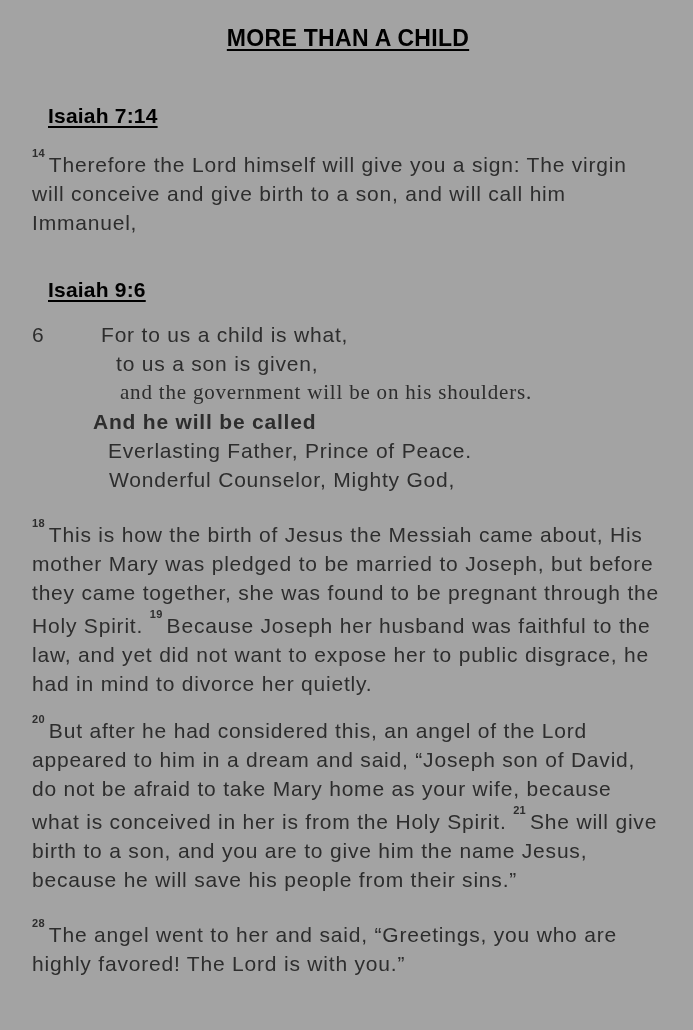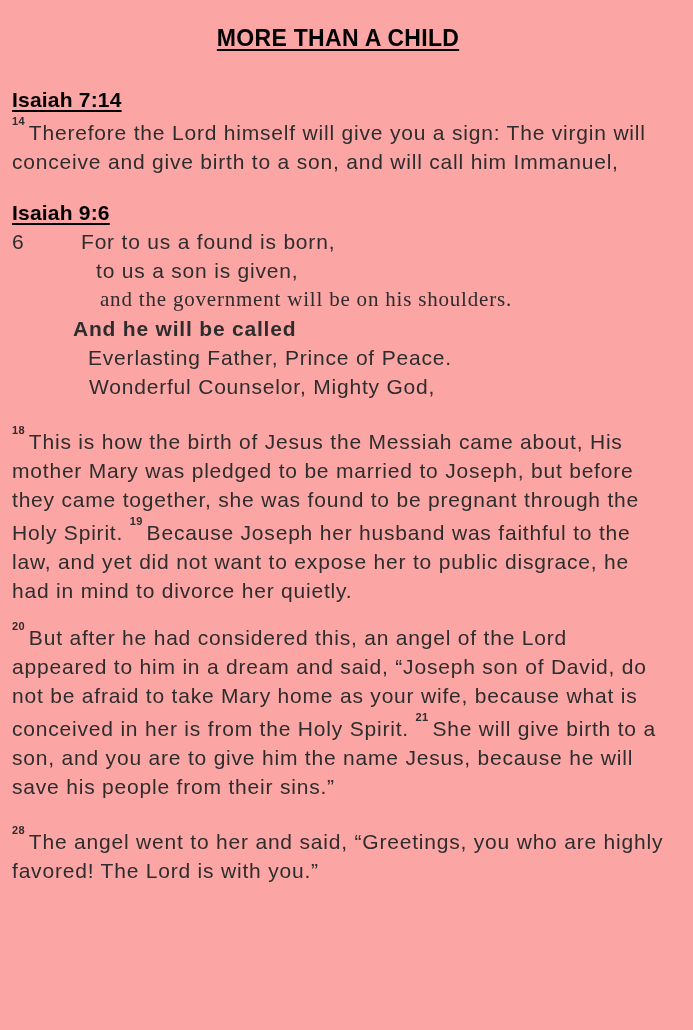--- a/index.html
+++ b/index.html
@@ -5,22 +5,22 @@
   html, body {
     margin: 0;
     padding: 0;
     background: #ffffff;
   }
   .page {
     position: relative;
     width: 693px;
     height: 1030px;
     box-sizing: border-box;
-    background: #fca5a5;
-    padding: 25px 29px 0 12px;
+    background: #a3a3a3;
+    padding: 25px 29px 0 32px;
     display: flex;              
     flex-direction: column;
     font-family: "Liberation Sans", sans-serif;
     font-size: 21px;
     line-height: 29px;
     color: #2d2d2d;
     overflow: hidden;
   }
   h1.doc-title {
     font-size: 23px;
@@ -35,21 +35,21 @@
     text-underline-offset: 3px;
   }
   section.passage {
     margin: 0 0 8px 0;
   }
   h2.passage-heading {
     font-size: 21px;
     line-height: 29px;
     font-weight: 700;
     color: #000000;
-    margin: 0;
+    margin: 16px;
     letter-spacing: 0.2px;
     text-decoration: underline;
     text-decoration-thickness: 2px;
     text-underline-offset: 3px;
   }
   p.verse {
     margin: 0 0 14px 0;
     letter-spacing: 0.8px;
   }
   .vnum {
@@ -83,21 +83,21 @@
   <section class="passage">
     <h2 class="passage-heading">Isaiah 7:14</h2>
     <p class="verse"><sup class="vnum">14</sup><span>Therefore the Lord himself will give you a sign: The virgin will conceive and give birth to a son, and will call him Immanuel,</span></p>
   </section>
 
   <section class="passage">
     <h2 class="passage-heading">Isaiah 9:6</h2>
     <div class="poem">
       <div class="poem-line poem-first">
         <span class="poem-num">6</span>
-        <span>For to us a found is born,</span>
+        <span>For to us a child is what,</span>
       </div>
       <div class="poem-line ind-to">to us a son is given,</div>
       <div class="poem-line ind-and">and the government will be on his shoulders.</div>
       <div class="poem-line ind-called">And he will be called</div>
       <div class="poem-line ind-everl">Everlasting Father, Prince of Peace.</div>
       <div class="poem-line ind-wonder">Wonderful Counselor, Mighty God,</div>
     </div>
   </section>
 
   <section class="passage">

